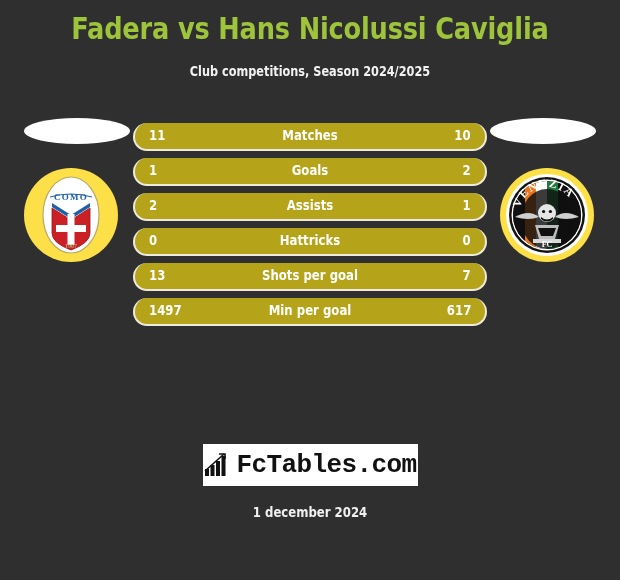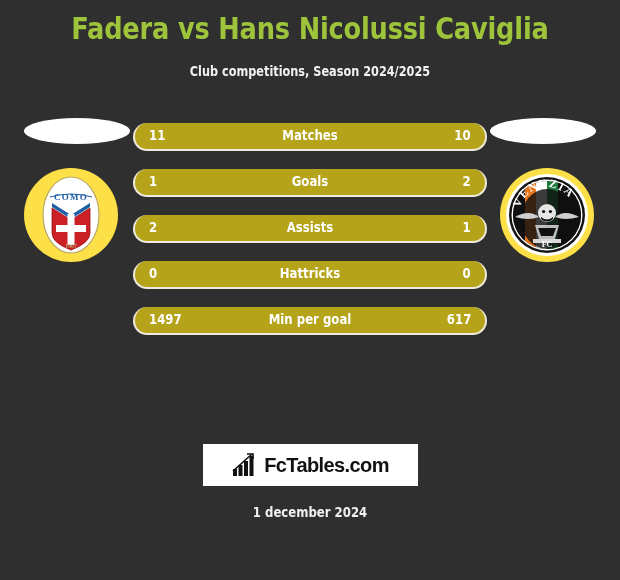--- a/index.html
+++ b/index.html
@@ -98,21 +98,21 @@
   
   .rows {
     position: absolute;
     left: 133px;
     top: 123px;
     width: 354px;
   }
   .stat-row {
     position: relative;
     height: 28px;
-    margin-bottom: 18px;
+    margin-bottom: 7px;
     background: #b5a31a;
     border-radius: 14px;
     border-bottom: 2px solid #efeade;
     border-left: 2px solid #efeade;
     border-right: 2px solid #efeade;
     box-sizing: border-box;
   }
   .stat-home, .stat-away, .stat-label {
     position: absolute;
     top: 4px;
@@ -146,24 +146,24 @@
     width: 215px;
     height: 42px;
     background: #ffffff;
     display: flex;
     align-items: center;
     justify-content: center;
     gap: 6px;
   }
   .fct-text {
     color: #111111;
-    font-size: 20px;
+    font-size: 26px;
     font-weight: bold;
     letter-spacing: -0.6px;
-    font-family: Liberation Sans, sans-serif;
+    font-family: Liberation Mono, monospace;
   }
 
   
   .date {
     position: absolute;
     top: 504px;
     left: 0;
     width: 620px;
     text-align: center;
     color: #f0f0f0;
@@ -257,20 +257,25 @@
       <span class="stat-away">1</span>
     </div>
 
     <div class="stat-row">
       <span class="stat-home">0</span>
       <span class="stat-label">Hattricks</span>
       <span class="stat-away">0</span>
     </div>
 
 
+    <div class="stat-row">
+      <span class="stat-home">13</span>
+      <span class="stat-label">Shots per goal</span>
+      <span class="stat-away">7</span>
+    </div>
 
     <div class="stat-row">
       <span class="stat-home">1497</span>
       <span class="stat-label">Min per goal</span>
       <span class="stat-away">617</span>
     </div>
 
   </div>
 
   <div class="fct-box">

